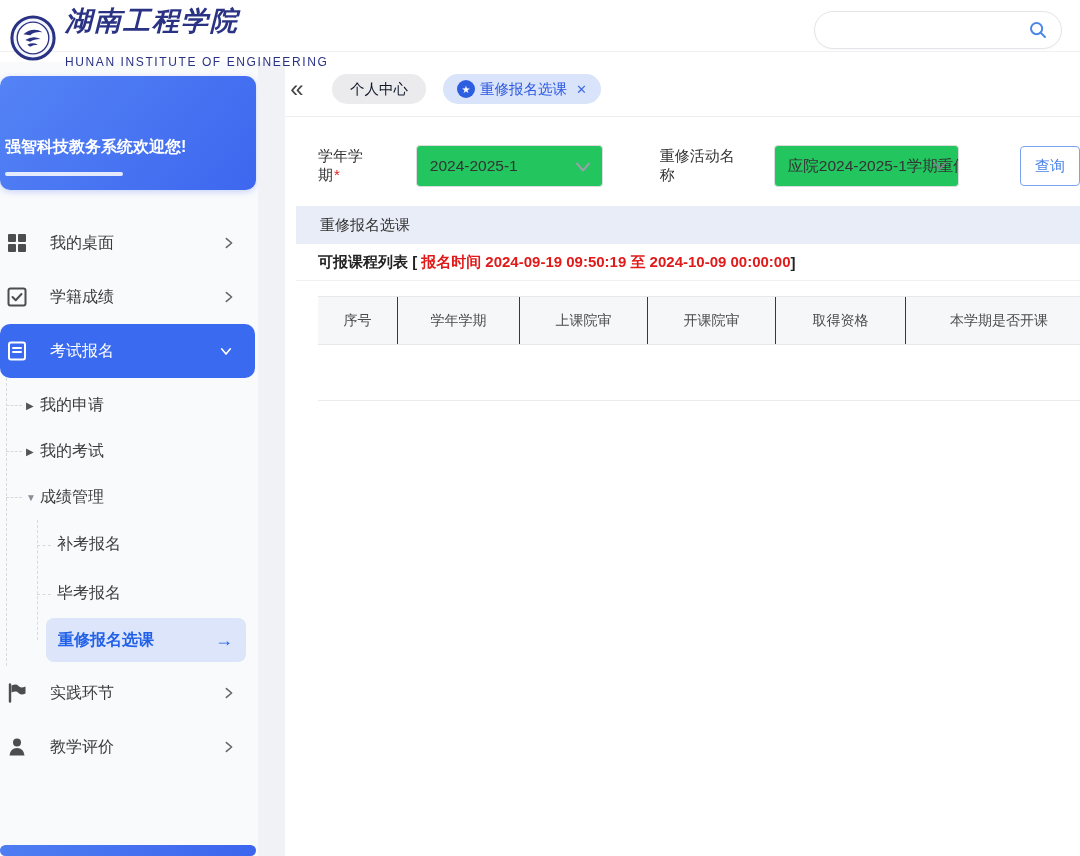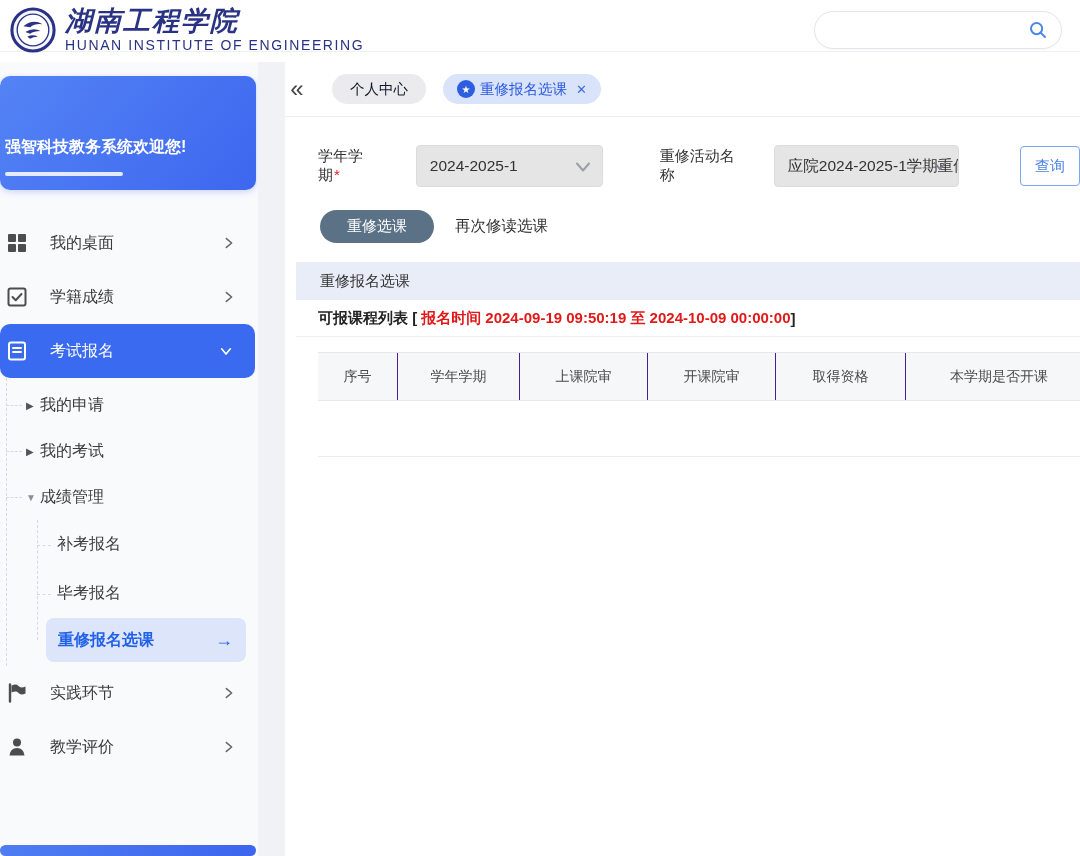--- a/index.html
+++ b/index.html
@@ -6,21 +6,21 @@
   html,body { width:1080px; height:856px; }
   body { font-family:"Liberation Sans","DejaVu Sans",sans-serif; background:#fff; color:#333; }
   .app { position:relative; width:1080px; height:856px; overflow:hidden; background:#fff; }
 
   
   .topbar { position:absolute; top:0; left:0; width:1080px; height:52px; background:#fff; border-bottom:1px solid #eef0f2; z-index:5; }
   .logo-wrap { position:absolute; left:10px; top:7px; display:flex; align-items:center; }
   .logo-badge { width:46px; height:46px; }
   .logo-texts { margin-left:9px; }
   .logo-cn { font-size:27px; font-weight:bold; color:#2a3284; letter-spacing:2px; line-height:1.05; font-style:italic; }
-  .logo-en { font-size:14px; color:#2a3284; letter-spacing:1.6px; margin-top:2px;text-align:center; }
+  .logo-en { font-size:12px; color:#2a3284; letter-spacing:1.6px; margin-top:20px;text-align:center; }
   .search-pill { position:absolute; right:18px; top:11px; width:248px; height:38px; border:1px solid #e4e5e8; border-radius:19px; background:#fff; box-shadow:0 1px 2px rgba(0,0,0,.03); display:flex; align-items:center; }
   .search-input { flex:1; border:none; outline:none; background:transparent; font-size:14px; padding:0 6px 0 16px; color:#333; }
   .search-icon { margin-right:13px; display:flex; }
 
   
   .sidebar { position:absolute; top:62px; left:0; width:258px; bottom:0; background:#f9fafc; overflow:hidden; }
   .gutter { position:absolute; top:62px; left:258px; width:27px; bottom:0; background:#f1f2f5; }
 
   .welcome-card { margin:14px 0 0 0; width:256px; border-radius:10px; background:linear-gradient(130deg,#5483f5 0%,#3d67ef 100%); padding:13px 10px 14px 5px; box-shadow:0 2px 6px rgba(61,103,239,.25); }
   .welcome-text { color:#fff; font-size:16px; font-weight:bold; line-height:1.45; width:202px;margin-top:46px; }
@@ -56,21 +56,21 @@
   .collapse-glyph { font-size:24px; color:#444; margin-left:0px; width:24px; text-align:center; }
   .tab-pill { height:30px; border-radius:15px; display:flex; align-items:center; padding:0 18px; font-size:14.5px; }
   .tab-pill.plain { background:#ebebed; color:#0f172a; margin-left:23px; }
   .tab-pill.active { background:#d9e3fa; color:#2b59e0; margin-left:17px; padding:0 14px; }
   .tab-star { width:18px; height:18px; border-radius:50%; background:#2d5ee0; color:#fff; font-size:10px; display:flex; align-items:center; justify-content:center; margin-right:5px; }
   .tab-close { margin-left:9px; color:#3f6be0; font-size:13px; }
 
   .filter-row { margin:28px 0 0 33px; display:flex; align-items:center; height:42px;gap:28px; }
   .f-label { font-size:15px; color:#333; }
   .req { color:#e02020; margin-left:1px; }
-  .select-box { position:relative; height:42px; border:1px solid #dcdcdf; border-radius:4px; background:#e5e5e5; display:flex; align-items:center; overflow:hidden;text-align:center; }
+  .select-box { position:relative; height:42px; border:1px solid #dcdcdf; border-radius:4px; background:#22c55e; display:flex; align-items:center; overflow:hidden;text-align:center; }
   .select-box .sel-text { font-size:15.5px; color:#333; padding-left:13px; white-space:nowrap; }
   .select-box .sel-chev { position:absolute; right:9px; top:11px; }
   .sel-semester { width:212px; margin-left:11px; }
   .lbl-activity { margin-left:29px; }
   .sel-activity { width:210px; margin-left:7px; }
   .query-btn { margin-left:33px; width:68px; height:40px; border:1px solid #7ba4ee; border-radius:4px; background:#fff; color:#4a82e8; font-size:15px; display:flex; align-items:center; justify-content:center; cursor:pointer; font-family:inherit; }
 
   .subtab-row { margin:23px 0 0 35px; display:flex; align-items:center; }
   .subtab-pill { width:114px; height:33px; border-radius:17px; background:#5a7186; color:#fff; font-size:15px; display:flex; align-items:center; justify-content:center; }
   .subtab-plain { margin-left:21px; font-size:15.5px; color:#333; }
@@ -285,26 +285,20 @@
         <span class="sel-chev">
           <svg width="18" height="18" viewBox="0 0 20 20">
               <path d="M4 6.5 l6 7 6 -7" stroke="#7d838c" stroke-width="2" fill="none" stroke-linecap="round" stroke-linejoin="round"></path>
             </svg>
         </span>
       </div>
 
       <button class="query-btn">查询</button>
     </div>
 
-    <div class="subtab-row">
-      <div class="subtab-pill">
-        <span>重修选课</span>
-      </div>
-      <span class="subtab-plain">再次修读选课</span>
-    </div>
 
     <div class="panel-bar">
       <span>重修报名选课</span>
     </div>
 
     <div class="note-row">
       <span class="note-dark">可报课程列表 [</span>
       <span class="note-red">报名时间 2024-09-19 09:50:19 至 2024-10-09 00:00:00</span>
       <span class="note-bracket">]</span>
     </div>

